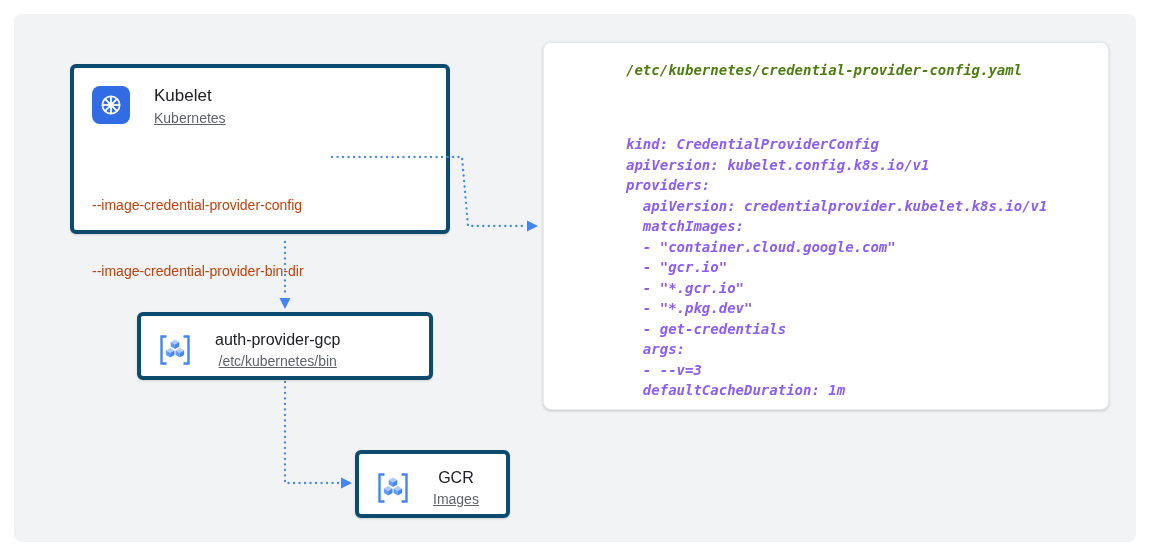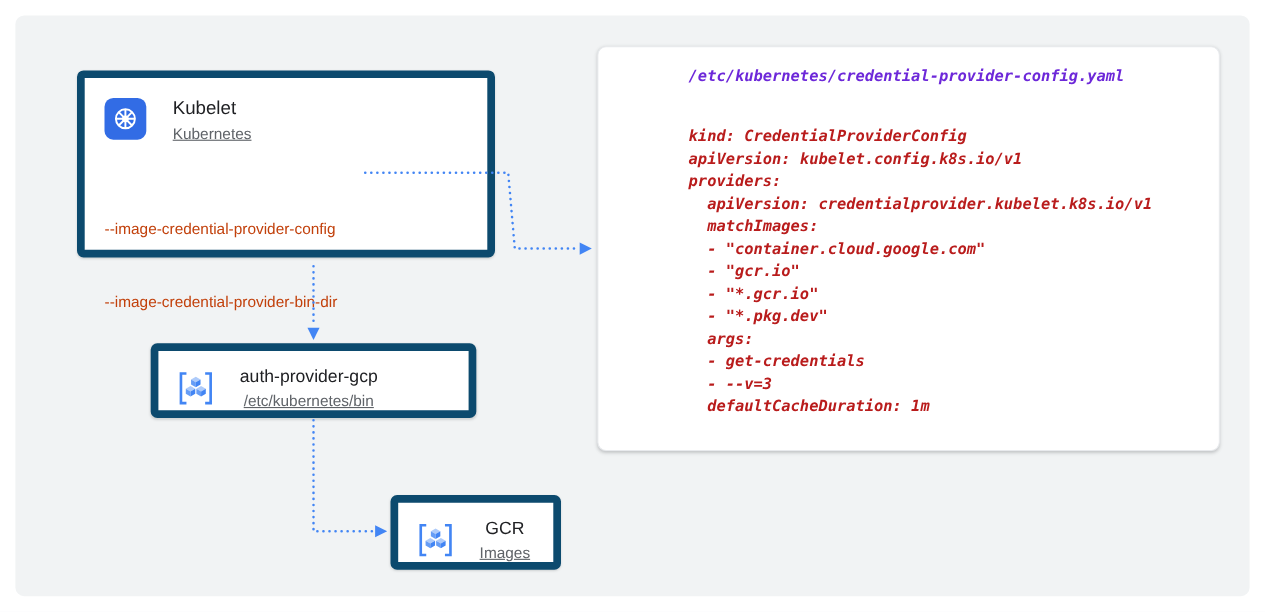--- a/index.html
+++ b/index.html
@@ -3,21 +3,21 @@
 <meta charset="utf-8">
 <style>
   * { margin:0; padding:0; box-sizing:border-box; }
   html,body { background:#ffffff; }
   body { font-family:"Liberation Sans", sans-serif; }
 
   .canvas { position:relative; width:1150px; height:556px; background:#ffffff; overflow:hidden; }
   .panel  { position:absolute; left:14px; top:14px; width:1122px; height:528px;
             background:#f1f3f4; border-radius:8px; }
 
-  .card { position:absolute; background:#ffffff; border:7px solid #0c4a6e;
+  .card { position:absolute; background:#ffffff; border:4px solid #0c4a6e;
           border-radius:6px; box-shadow:0 1px 2px rgba(60,64,67,.18); z-index:2; }
   .card-kubelet { left:70px;  top:64px;  width:380px; height:170px; }
   .card-auth    { left:137px; top:312px; width:296px; height:68px; }
   .card-gcr     { left:355px; top:450px; width:155px; height:68px; }
   .card-yaml    { left:543px; top:42px;  width:566px; height:368px; border-radius:8px;
                   border:1px solid #e8eaed; box-shadow:0 1px 3px rgba(60,64,67,.25); }
 
   .k8s-icon { position:absolute; left:18px; top:18px; width:38px; height:38px;
               border-radius:8px; background:#326ce5;
               display:flex; align-items:center; justify-content:center; }
@@ -30,23 +30,23 @@
   .title { font-size:17px; line-height:22px; color:#202124; }
   .card-auth .title, .card-gcr .title { font-size:16px; line-height:21px; }
   .subtitle { font-size:14px; line-height:19px; color:#5f6368; margin-top:2px;text-decoration:underline; }
 
   .flags { position:absolute; left:18px; top:82px; font-size:14px;
            line-height:22px; color:#c2410c; white-space:pre; }
 
   .yaml-content { position:absolute; left:82px; top:18px; right:14px;
                   font-family:"DejaVu Sans Mono", monospace;
                   font-style:italic; font-weight:bold; }
-  .yaml-path { font-size:14px; line-height:19px; color:#6d28d9;
-               margin-bottom:34px; white-space:pre; }
-  .code-line { font-size:14px; line-height:20.5px; color:#b91c1c; white-space:pre; }
+  .yaml-path { font-size:14px; line-height:19px; color:#4d7c0f;
+               margin-bottom:54px; white-space:pre; }
+  .code-line { font-size:14px; line-height:20.5px; color:#8b5cf6; white-space:pre; }
 
   .arrows { position:absolute; left:0; top:0; width:1150px; height:556px;
             z-index:3; pointer-events:none; }
   .dotline { fill:none; stroke:#4285f4; stroke-width:2.3;
              stroke-linecap:round; stroke-dasharray:0.1 5.4; }
   .ahead { fill:#4285f4; }
 </style>
 </head>
 <body>
 
@@ -141,20 +141,20 @@
       <div class="yaml-path">/etc/kubernetes/credential-provider-config.yaml</div>
       <div class="code-line">kind: CredentialProviderConfig</div>
       <div class="code-line">apiVersion: kubelet.config.k8s.io/v1</div>
       <div class="code-line">providers:</div>
       <div class="code-line">  apiVersion: credentialprovider.kubelet.k8s.io/v1</div>
       <div class="code-line">  matchImages:</div>
       <div class="code-line">  - "container.cloud.google.com"</div>
       <div class="code-line">  - "gcr.io"</div>
       <div class="code-line">  - "*.gcr.io"</div>
       <div class="code-line">  - "*.pkg.dev"</div>
+      <div class="code-line">  - get-credentials</div>
       <div class="code-line">  args:</div>
-      <div class="code-line">  - get-credentials</div>
       <div class="code-line">  - --v=3</div>
       <div class="code-line">  defaultCacheDuration: 1m</div>
     </div>
   </div>
 
 </div>
 
 </body></html>

